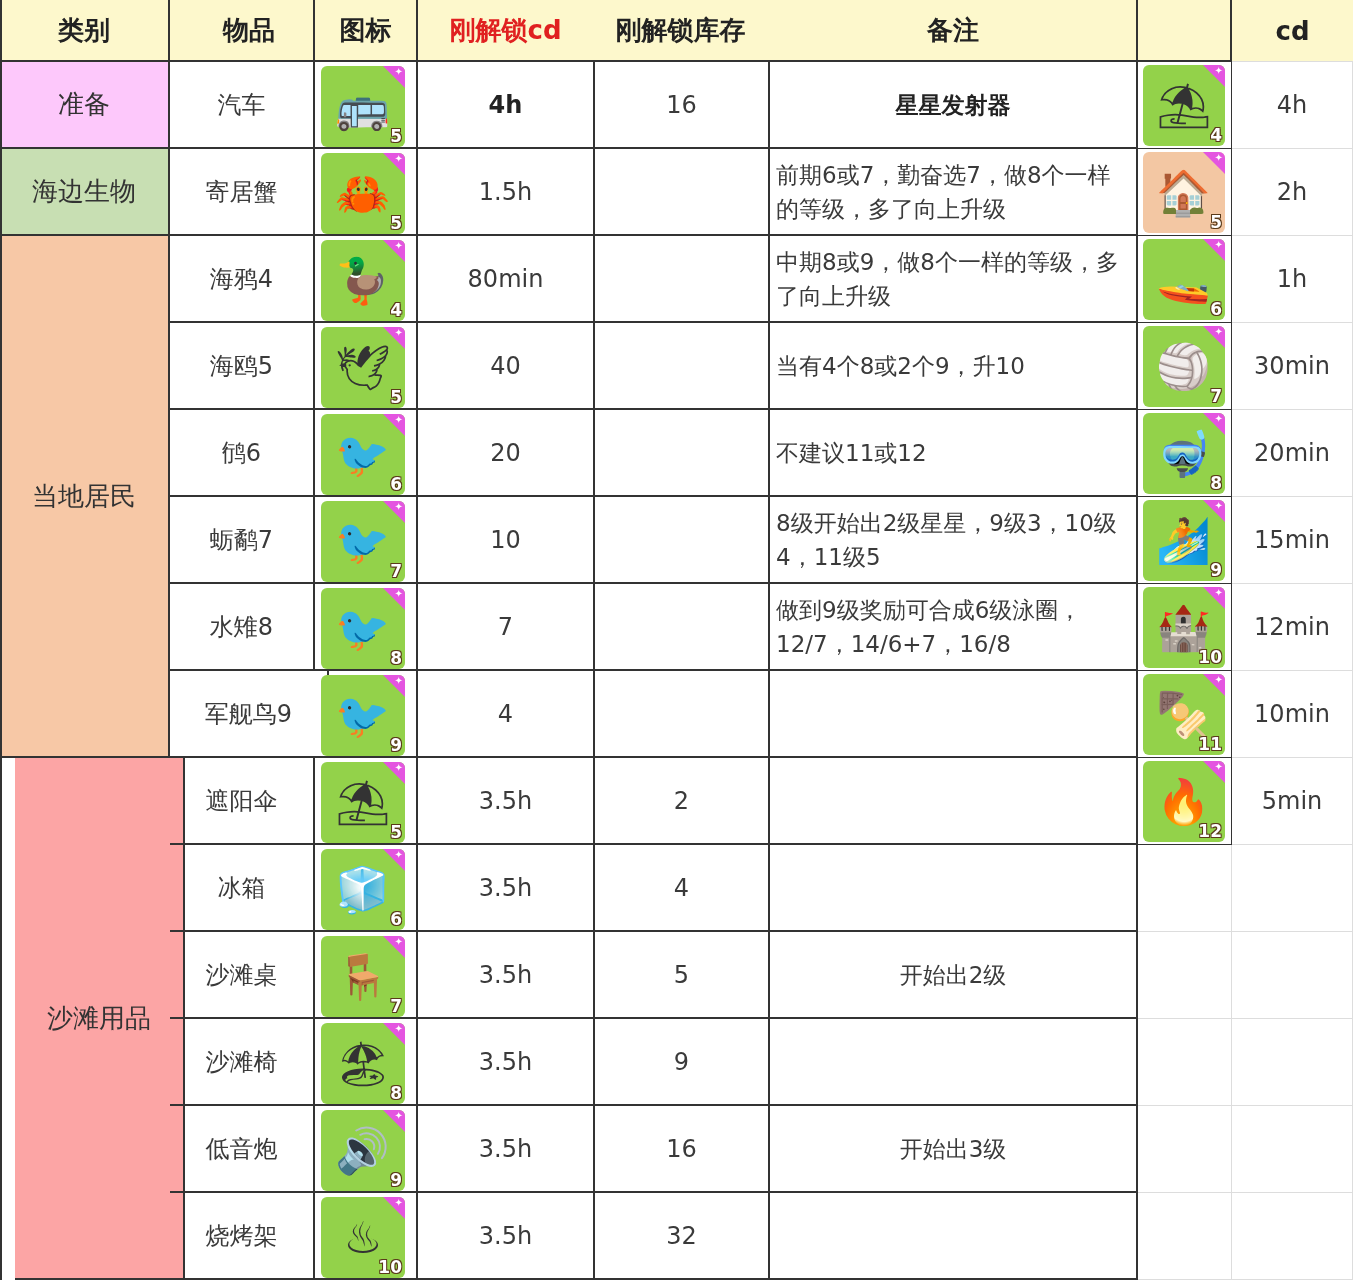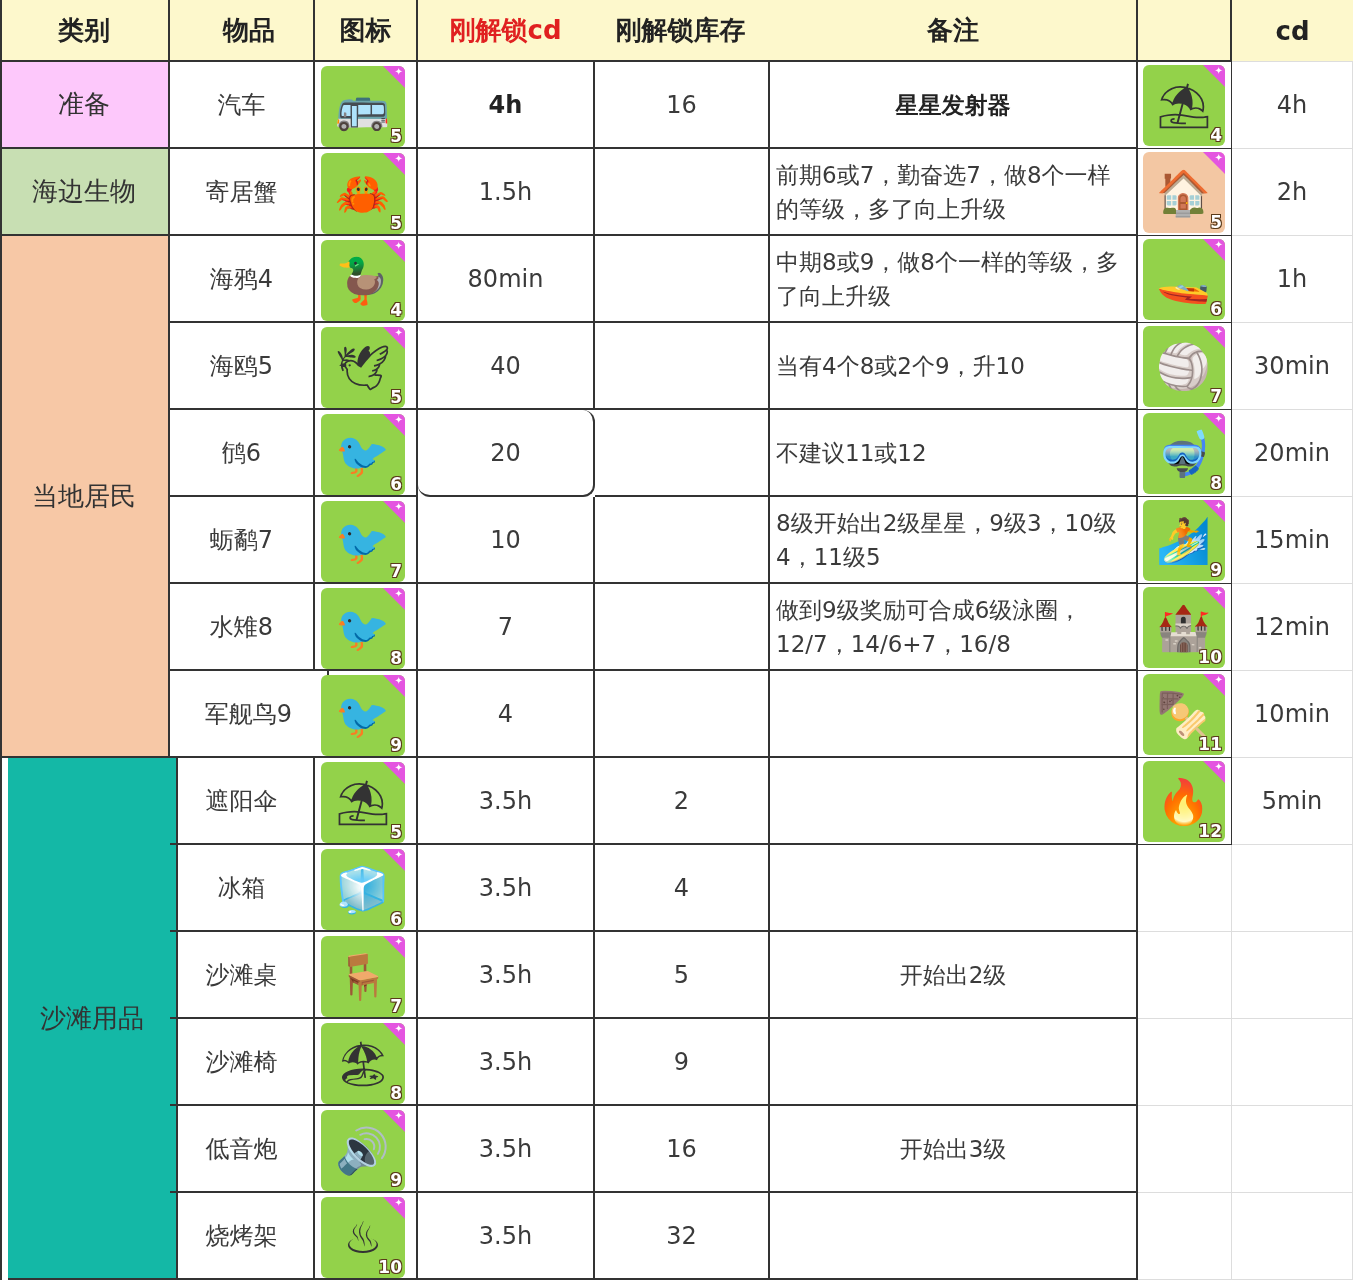--- a/index.html
+++ b/index.html
@@ -33,21 +33,21 @@
     <div class="cell hdr b" style="left: 170px; top: 0px; width: 145px; height: 62px; padding-left: 15px;">物品</div>
     <div class="cell hdr b" style="left: 315px; top: 0px; width: 103px; height: 62px;">图标</div>
     <div class="cell hdr b red" style="left: 418px; top: 0px; width: 177px; height: 62px;">刚解锁cd</div>
     <div class="cell hdr b" style="left: 584px; top: 0px; width: 195px; height: 62px;">刚解锁库存</div>
     <div class="cell hdr b" style="left: 770px; top: 0px; width: 368px; height: 62px;">备注</div>
     <div class="cell hdr b" style="left: 1138px; top: 0px; width: 94px; height: 62px;"></div>
     <div class="cell hdr " style="left: 1232px; top: 0px; width: 121px; height: 62px; border-bottom: 1px solid rgb(221, 221, 221);">cd</div>
     <div class="cell b cat" style="left: 0px; top: 62px; width: 170px; height: 87px; background: rgb(253, 200, 251);">准备</div>
     <div class="cell b cat" style="left: 0px; top: 149px; width: 170px; height: 87px; background: rgb(200, 223, 179);">海边生物</div>
     <div class="cell b cat" style="left: 0px; top: 236px; width: 170px; height: 522px; background: rgb(247, 200, 166);">当地居民</div>
-    <div class="cell b cat" style="left: 8px; top: 758px; width: 170px; height: 522px; background: #14b8a6;">沙滩用品</div>
+    <div class="cell b cat" style="left: 15px; top: 758px; width: 170px; height: 522px; background: #fca5a5;">沙滩用品</div>
     <div class="cell b" style="left: 170px; top: 62px; width: 145px; height: 87px;">汽车</div>
     <div class="cell b" style="left: 315px; top: 62px; width: 103px; height: 87px;"></div>
     <div class="icon" style="left: 321px; top: 66px; width: 84px; height: 81px; background: rgb(147, 210, 74);">
       <span class="glyph">🚌</span>
       <span class="tri"></span>
       <span class="star">✦</span>
       <span class="lvl">5</span>
     </div>
     <div class="cell b bold" style="left: 418px; top: 62px; width: 177px; height: 87px;">4h</div>
     <div class="cell b" style="left: 595px; top: 62px; width: 175px; height: 87px;">16</div>
@@ -86,21 +86,21 @@
     <div class="cell b" style="left: 595px; top: 323px; width: 175px; height: 87px;"></div>
     <div class="cell b note" style="left: 770px; top: 323px; width: 368px; height: 87px;">当有4个8或2个9，升10</div>
     <div class="cell b" style="left: 170px; top: 410px; width: 145px; height: 87px;">鸻6</div>
     <div class="cell b" style="left: 315px; top: 410px; width: 103px; height: 87px;"></div>
     <div class="icon" style="left: 321px; top: 414px; width: 84px; height: 81px; background: rgb(147, 210, 74);">
       <span class="glyph">🐦</span>
       <span class="tri"></span>
       <span class="star">✦</span>
       <span class="lvl">6</span>
     </div>
-    <div class="cell b" style="left: 418px; top: 410px; width: 177px; height: 87px; border-radius: 12px;">20</div>
+    <div class="cell b" style="left: 418px; top: 410px; width: 177px; height: 87px;">20</div>
     <div class="cell b" style="left: 595px; top: 410px; width: 175px; height: 87px;"></div>
     <div class="cell b note" style="left: 770px; top: 410px; width: 368px; height: 87px;">不建议11或12</div>
     <div class="cell b" style="left: 170px; top: 497px; width: 145px; height: 87px;">蛎鹬7</div>
     <div class="cell b" style="left: 315px; top: 497px; width: 103px; height: 87px;"></div>
     <div class="icon" style="left: 321px; top: 501px; width: 84px; height: 81px; background: rgb(147, 210, 74);">
       <span class="glyph">🐦</span>
       <span class="tri"></span>
       <span class="star">✦</span>
       <span class="lvl">7</span>
     </div>

